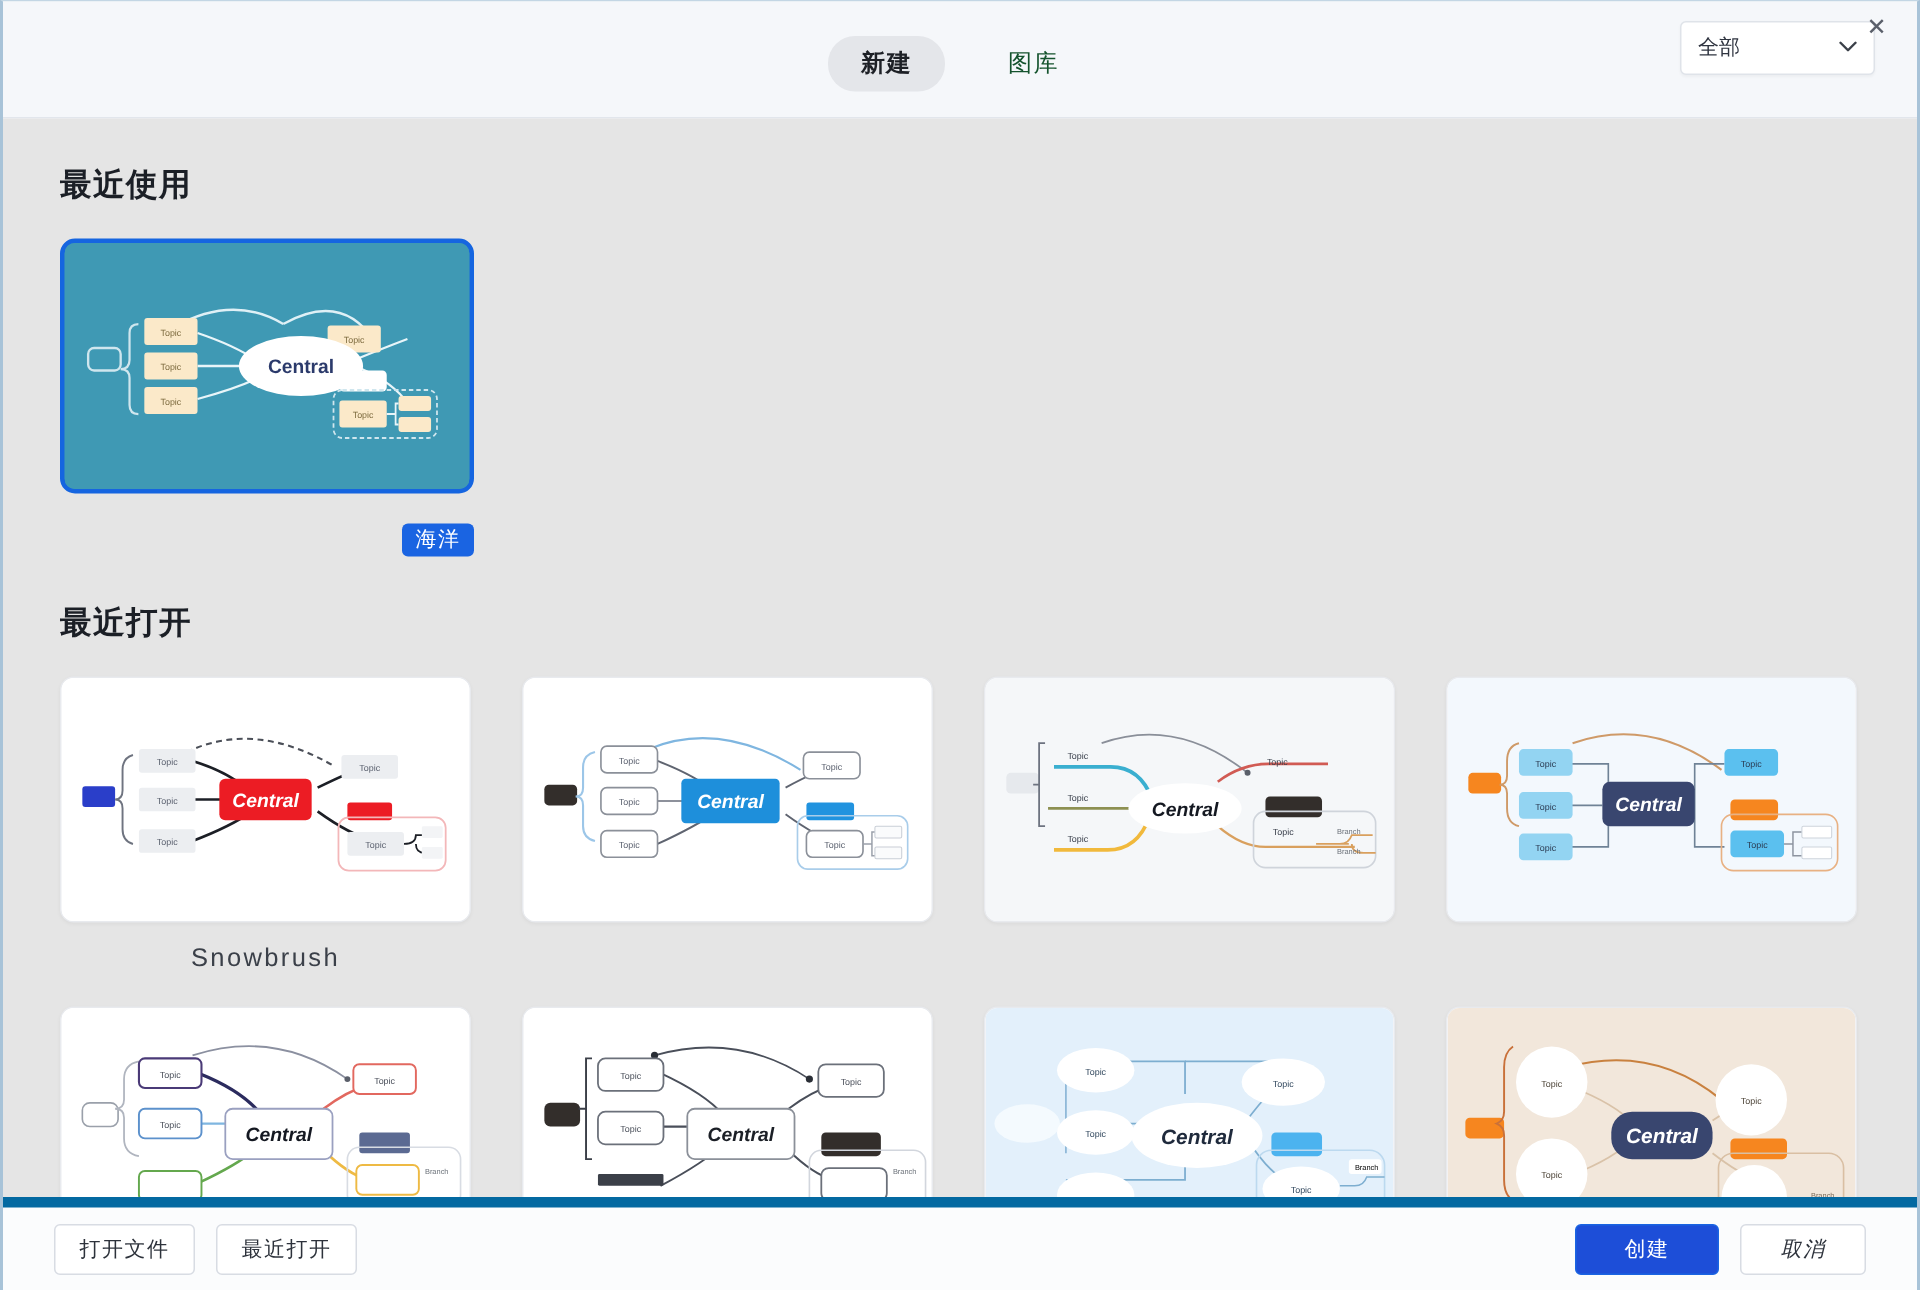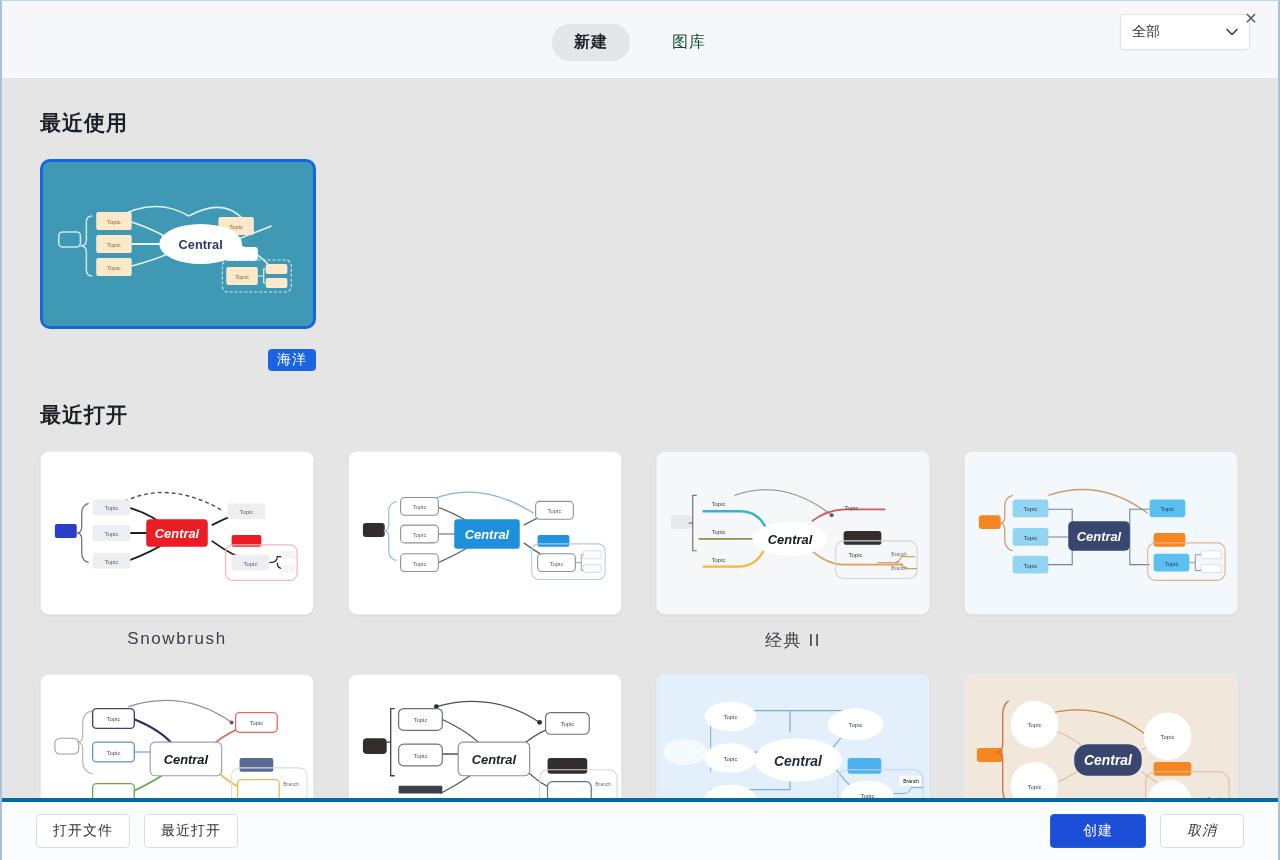--- a/index.html
+++ b/index.html
@@ -89,21 +89,21 @@
   }
   .tpl-name {
     text-align: center; font-size: 17px; color: #3b4049;
     letter-spacing: 1.6px; padding: 14px 0 22px 0;
   }
 
   .mini { width: 100%; height: 100%; display: block; }
 
   
   .footer {
-    flex: 0 0 62px; height: 62px; border-top: 4px solid #0369a1;
+    flex: 0 0 62px; height: 62px; border-top: 7px solid #0369a1;
     background: #fbfcfd; display: flex; align-items: center;
     padding: 0 34px; justify-content: space-between;
   }
   .foot-left, .foot-right { display: flex; align-items: center; gap: 14px; }
   .btn {
     height: 34px; padding: 0 16px; border-radius: 4px;
     border: 1px solid #d8dce3; background: #ffffff; color: #2d323b;
     font-size: 14px; letter-spacing: 1px; cursor: pointer;
     display: flex; align-items: center; justify-content: center;
     font-family: "Liberation Sans", "DejaVu Sans", sans-serif;
@@ -279,21 +279,20 @@
               <text x="134" y="93" text-anchor="middle" font-size="13" fill="#141821" font-family="Liberation Sans, sans-serif" font-weight="bold" font-style="italic">Central</text>
               <text x="62" y="55" text-anchor="middle" font-size="6" fill="#3b414d" font-family="Liberation Sans, sans-serif">Topic</text>
               <text x="62" y="83" text-anchor="middle" font-size="6" fill="#3b414d" font-family="Liberation Sans, sans-serif">Topic</text>
               <text x="62" y="111" text-anchor="middle" font-size="6" fill="#3b414d" font-family="Liberation Sans, sans-serif">Topic</text>
               <text x="196" y="59" text-anchor="middle" font-size="6" fill="#3b414d" font-family="Liberation Sans, sans-serif">Topic</text>
               <text x="200" y="106" text-anchor="middle" font-size="6" fill="#3b414d" font-family="Liberation Sans, sans-serif">Topic</text>
               <text x="244" y="105" text-anchor="middle" font-size="5" fill="#6a7078" font-family="Liberation Sans, sans-serif">Branch</text>
               <text x="244" y="119" text-anchor="middle" font-size="5" fill="#6a7078" font-family="Liberation Sans, sans-serif">Branch</text>
             </svg>
           </div>
-          <div class="tpl-name">经典 II</div>
         </div>
 
         <div class="tpl-cell">
           <div class="tpl-card">
             <svg class="mini" viewBox="0 0 274 164" preserveAspectRatio="none">
               <rect width="274" height="164" fill="#f3f8fd"></rect>
               <rect x="14" y="64" width="22" height="14" rx="3" fill="#f6861f"></rect>
               <path d="M48 44 q-8 2 -8 12 v10 q0 6 -5 6 q5 0 5 6 v10 q0 10 8 12" fill="none" stroke="#cf9a68" stroke-width="1.3"></path>
               <path d="M84 44 q52 -18 100 18" fill="none" stroke="#cf9a68" stroke-width="1.4"></path>
               <path d="M82 58 h26 v28 M82 86 h22 M82 114 h26 v-26" fill="none" stroke="#6f8296" stroke-width="1.1"></path>

